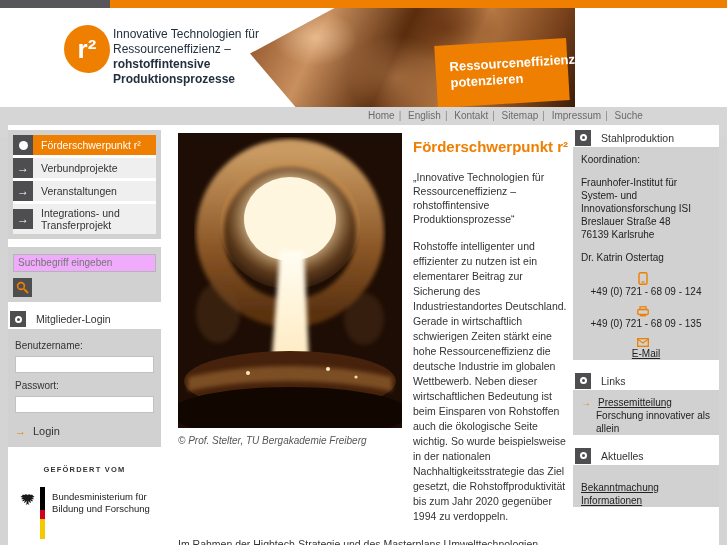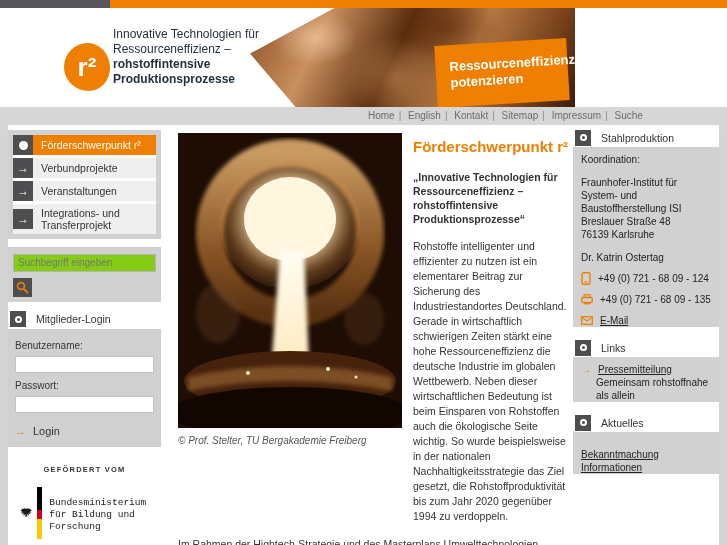--- a/index.html
+++ b/index.html
@@ -5,21 +5,21 @@
   * { box-sizing: border-box; margin: 0; padding: 0; }
   body { background:#c9c9c9; font-family:"Liberation Sans", sans-serif; }
   .page { position:relative; width:727px; height:545px; background:#d4d4d4; overflow:hidden; }
 
   
   .topstrip { position:absolute; top:0; left:0; width:727px; height:8px; background:#ee7f00; }
   .topstrip-dark { position:absolute; top:0; left:0; width:110px; height:8px; background:#57575b; }
 
   
   .header { position:absolute; top:8px; left:0; width:727px; height:99px; background:#fff; }
-  .r2logo { position:absolute; left:64px; top:35px; width:46px; height:48px; background:#ee7f00;
+  .r2logo { position:absolute; left:64px; top:17px; width:46px; height:48px; background:#ee7f00;
             border-radius:52% 48% 46% 54%/50% 52% 48% 50%; color:#fff; font-weight:bold;
             font-size:26px; display:flex; align-items:center; justify-content:center; }
   .brand { position:absolute; left:113px; top:19px; width:152px; font-size:12px; line-height:15px; color:#23313f; }
   .brand-bold { font-weight:bold; }
   .foil { position:absolute; left:250px; top:0; width:325px; height:99px;
           background:
             radial-gradient(60px 40px at 20% 30%, rgba(255,220,180,.55), rgba(0,0,0,0) 70%),
             radial-gradient(80px 50px at 60% 20%, rgba(90,40,10,.6), rgba(0,0,0,0) 70%),
             radial-gradient(70px 60px at 45% 70%, rgba(255,190,130,.35), rgba(0,0,0,0) 70%),
             linear-gradient(115deg,#8a5026 0%, #c98f5e 22%, #5a2d0e 45%, #b87a45 65%, #7a431c 85%, #3c1d08 100%);
@@ -44,59 +44,59 @@
              min-height:23px; font-size:10.5px; color:#333; cursor:pointer; }
   .navitem:last-child { border-bottom:none; }
   .navitem.active { background:#ee7f00; color:#fff; }
   .navicon { width:20px; height:20px; background:#4e4e50; color:#fff; display:flex; align-items:center;
              justify-content:center; flex:none; margin-right:8px; font-size:12px; font-weight:bold; }
   .disc { width:9px; height:9px; background:#fff; border-radius:50%; }
   .donut { width:7px; height:7px; border:2.5px solid #fff; border-radius:50%; }
   .navlabel { padding:3px 2px 3px 0; }
 
   .search-input { width:100%; height:18px; border:1px solid #b5b5b5; font-size:10px; padding:2px 4px;
-                  font-family:"Liberation Sans",sans-serif; color:#555; background:#84cc16; }
+                  font-family:"Liberation Sans",sans-serif; color:#555; background:#f0abfc; }
   .search-btn { width:19px; height:19px; background:#4e4e50; border:none; margin-top:6px; cursor:pointer;
                 display:flex; align-items:center; justify-content:center; padding:0; }
 
   .boxhead { background:#fff; display:flex; align-items:center; height:19px; padding:0 2px; }
   .headicon { width:16px; height:16px; background:#4e4e50; display:flex; align-items:center;
               justify-content:center; flex:none; }
   .headtitle { margin-left:10px; font-size:10.5px; color:#333; }
   .login-body { padding:4px 7px 8px; }
   .field-label { font-size:10px; color:#333; margin:7px 0 4px; display:block; }
   .field-input { width:100%; height:17px; border:1px solid #c2c2c2; background:#fff; }
   .login-link { margin-top:12px; font-size:11px; color:#333; text-decoration:none; display:inline-block; }
   .oarrow { color:#ee7f00; font-weight:bold; margin-right:7px; }
 
   .fundingbox { background:#fff; padding:10px 4px 12px; margin-bottom:6px; }
   .gef { font-size:7.5px; letter-spacing:1.2px; color:#333; text-align:center; font-weight:bold; margin-bottom:13px; }
-  .bmbf { display:flex; align-items:center; padding-left:8px;font-family:Liberation Mono, monospace; }
+  .bmbf { display:flex; align-items:flex-start; padding-left:8px; }
   .stripe { width:5px; height:52px; margin:0 7px 0 5px; flex:none;
             background:linear-gradient(#000 0 44%, #d1001f 44% 62%, #f6c800 62% 100%); }
   .bmbf-text { font-size:9.5px; line-height:12px; color:#1a1a1a; padding-top:4px; }
 
   
   .col-mid { position:absolute; left:170px; top:8px; width:392px; }
   .mid-flex { display:flex; }
   .photo { width:224px; height:295px; flex:none; }
   .caption { font-size:10px; font-style:italic; color:#555; margin-top:3px; }
   .mid-text { margin-left:11px; width:157px; }
   .pagetitle { font-size:15px; color:#ee7f00; font-weight:bold; margin:5px 0 15px; }
-  .subtitle { font-weight:bold; font-size:10.5px; line-height:14px; color:#333; margin-bottom:13px; }
+  .subtitle { font-weight:normal; font-size:10.5px; line-height:14px; color:#333; margin-bottom:13px; }
   .para { font-size:10.5px; line-height:15px; color:#333; }
   .para2 { margin-top:12px; font-size:10.5px; line-height:16px; color:#333; width:391px; }
 
   
   .col-right { position:absolute; left:565px; top:3px; width:146px; }
   .rbox { background:#d1d1d1; margin-bottom:11px; }
   .rbox-body { padding:6px 8px 0; font-size:10px; line-height:13px; color:#222; }
   .rbox-body a { color:#222; }
   .spacer { height:10px; }
-  .crow { display:flex; align-items:center; margin:8px 0; }
+  .crow { display:flex; align-items:center; margin:8px 0;flex-direction:column; }
   .crow svg { flex:none; margin-right:7px; }
   .newsblock { margin-bottom:14px; }
 </style>
 </head>
 <body>
 
 <div class="page">
 
   <div class="topstrip">
     <div class="topstrip-dark"></div>
@@ -245,21 +245,21 @@
       <div class="rbox">
         <div class="boxhead">
           <span class="headicon">
               <span class="donut"></span>
             </span>
           <span class="headtitle">Stahlproduktion</span>
         </div>
         <div class="rbox-body">
           <div>Koordination:</div>
           <div class="spacer"></div>
-          <div>Fraunhofer-Institut für System- und Baustoffherstellung ISI</div>
+          <div>Fraunhofer-Institut für System- und Innovationsforschung ISI</div>
           <div>Breslauer Straße 48</div>
           <div>76139 Karlsruhe</div>
           <div class="spacer"></div>
           <div>Dr. Katrin Ostertag</div>
           <div class="crow">
             <svg width="10" height="13" viewBox="0 0 10 13">
               <rect x="1" y="0.8" width="8" height="11.4" rx="1.5" fill="none" stroke="#ee7f00" stroke-width="1.4"></rect>
               <line x1="3.4" y1="10" x2="6.6" y2="10" stroke="#ee7f00" stroke-width="1.2"></line>
             </svg>
             <span>+49 (0) 721 - 68 09 - 124</span>
@@ -286,21 +286,21 @@
         <div class="boxhead">
           <span class="headicon">
               <span class="donut"></span>
             </span>
           <span class="headtitle">Links</span>
         </div>
         <div class="rbox-body">
           <div>
             <span class="oarrow">→</span><a href="#">Pressemitteilung</a>
           </div>
-          <div style="padding-left:15px;">Gemeinsam rohstoffnahe als allein</div>
+          <div style="padding-left:15px;">Forschung innovativer als allein</div>
         </div>
       </div>
 
       <div class="rbox">
         <div class="boxhead">
           <span class="headicon">
               <span class="donut"></span>
             </span>
           <span class="headtitle">Aktuelles</span>
         </div>

